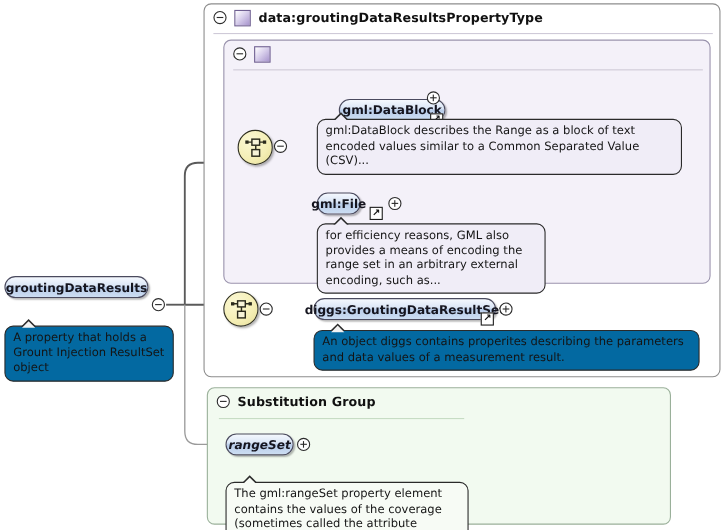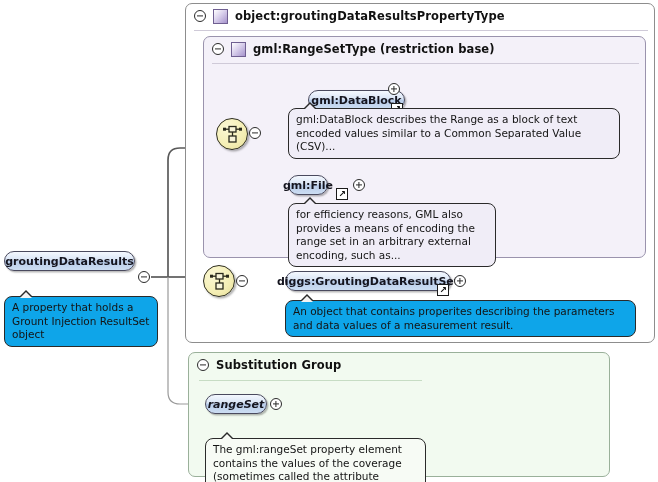--- a/index.html
+++ b/index.html
@@ -167,21 +167,21 @@
     box-sizing: border-box;
     border: 1.2px solid #2a2a2a;
     border-radius: 8px;
     padding: 4px 6px 4px 7px;
     font-size: 10.5px;
     line-height: 13.5px;
     color: #141414;
     background: #f2f2f2;
   }
   .annot.lav { background: #f0edf7; }
-  .annot.grey { background: #0ea5e9; }
+  .annot.grey { background: #0369a1; }
   .annot.green { background: #f7fbf5; }
   
   .annot .notch,
   .annot .notch-fill {
     position: absolute;
     top: -7px;
     left: 14px;
     width: 0; height: 0;
     border-left: 7px solid transparent;
     border-right: 7px solid transparent;
@@ -229,30 +229,29 @@
       <path d="M 251 281 L 286 281"></path>
 
       <path d="M 195 404 L 206 404"></path>
     </g>
   </svg>
 
   <div class="type-box outer">
     <div class="box-header" style="width:100%;">
       <span class="toggle"></span>
       <span class="type-icon"></span>
-      <span class="box-title">object:groutingDataResultsPropertyType</span>
+      <span class="box-title">data:groutingDataResultsPropertyType</span>
     </div>
     <div class="box-divider" style="left:8px; top:26px; width:454px;"></div>
   </div>
 
   <div class="type-box inner">
     <div class="box-header" style="width:100%;">
       <span class="toggle"></span>
       <span class="type-icon"></span>
-      <span class="box-title">gml:RangeSetType (restriction base)</span>
     </div>
     <div class="box-divider" style="left:8px; top:26px; width:427px;"></div>
   </div>
 
   <div class="type-box subst">
     <div class="box-header" style="width:100%;">
       <span class="toggle"></span>
       <span class="box-title plain">Substitution Group</span>
     </div>
     <div class="box-divider" style="left:10px; top:27px; width:223px; background:#c7dcc4;"></div>
@@ -333,21 +332,21 @@
 
   <div class="elem" style="left:285px; top:271px; width:166px;">
     <span class="label">diggs:GroutingDataResultSet</span>
     <span class="ref-badge" style="left:151px; top:12px;">↗</span>
   </div>
   <span class="toggle plus" style="position:absolute; left:454px; top:275px;"></span>
 
   <div class="annot grey" style="left:285px; top:300px; width:351px;">
     <span class="notch"></span>
     <span class="notch-fill"></span>
-    <span>An object that contains properites describing the parameters and data values of a measurement result.</span>
+    <span>An object diggs contains properites describing the parameters and data values of a measurement result.</span>
   </div>
 
   <div class="elem" style="left:205px; top:394px; width:62px;font-style:italic;">
     <span class="label">rangeSet</span>
   </div>
   <span class="toggle plus" style="position:absolute; left:270px; top:398px;"></span>
 
   <div class="annot green" style="left:205px; top:422px; width:221px;margin-top:16px;">
     <span class="notch"></span>
     <span class="notch-fill"></span>

